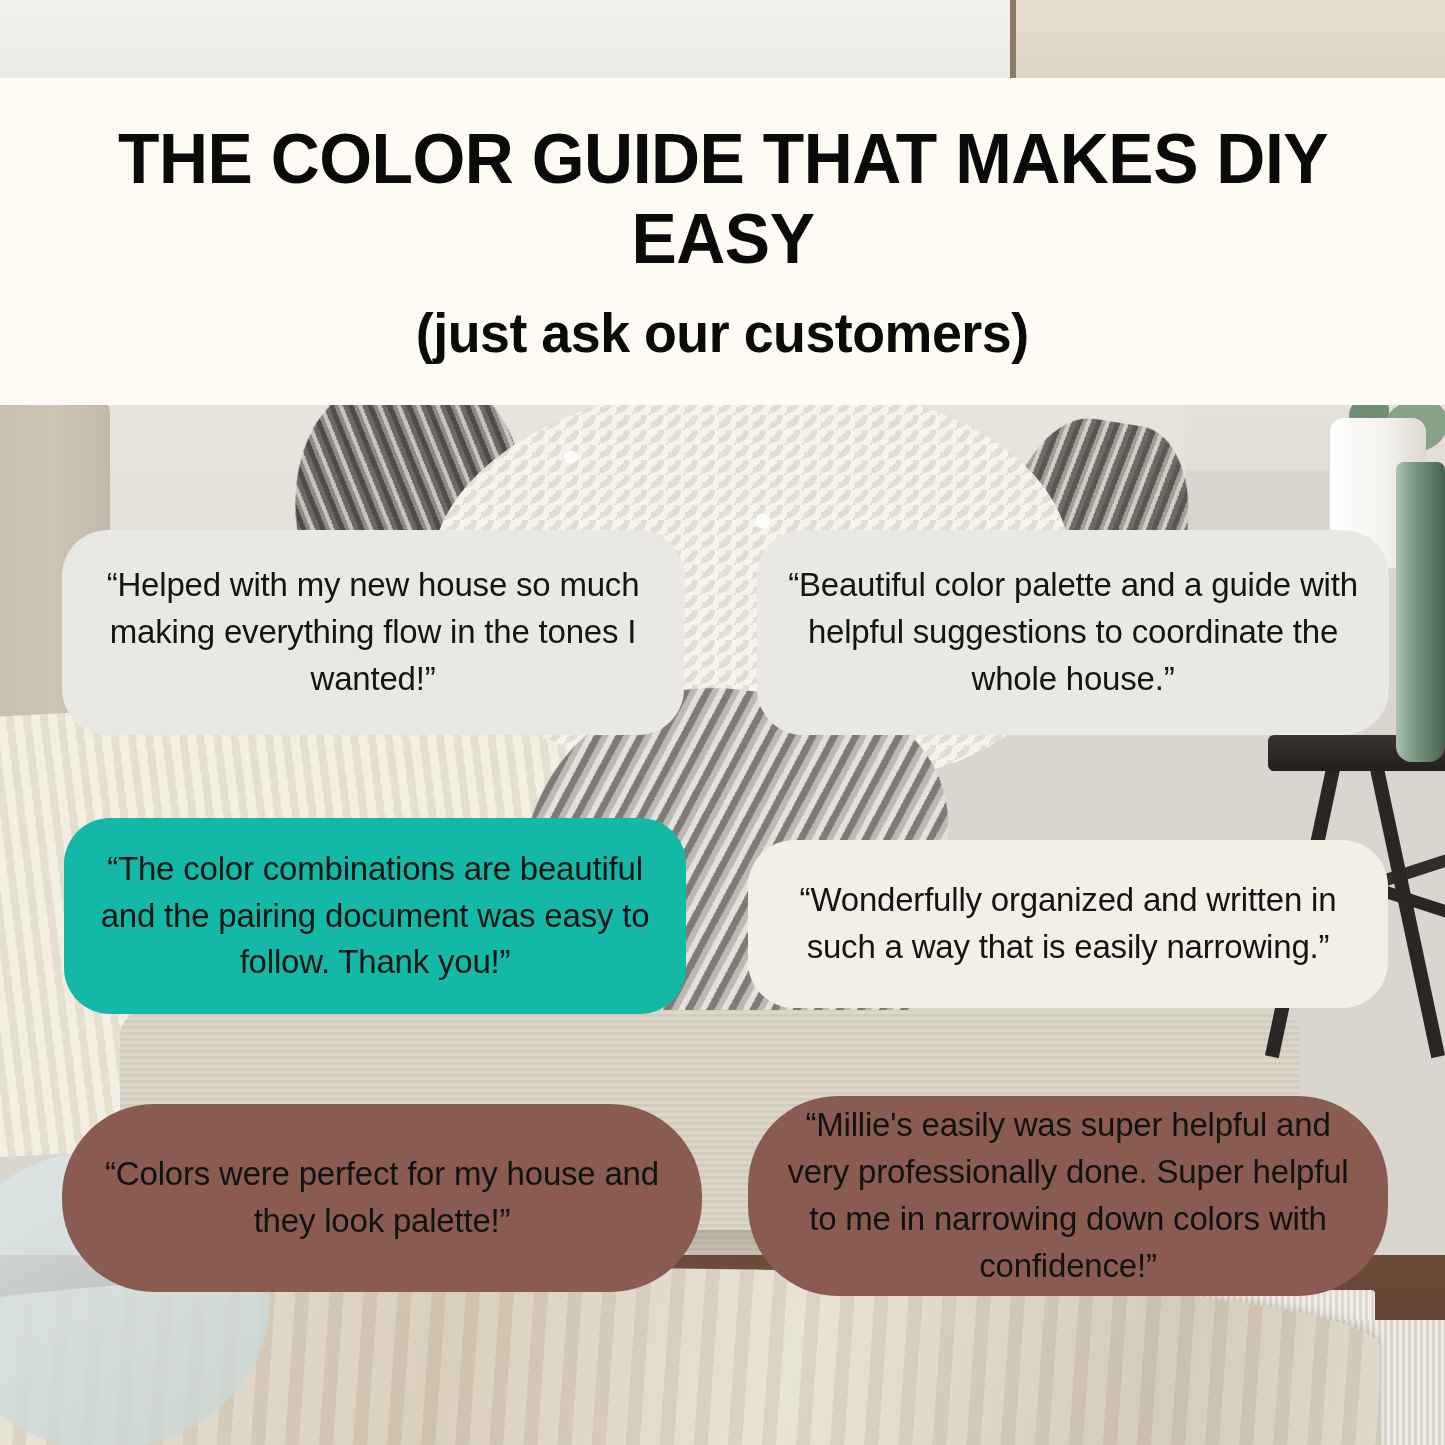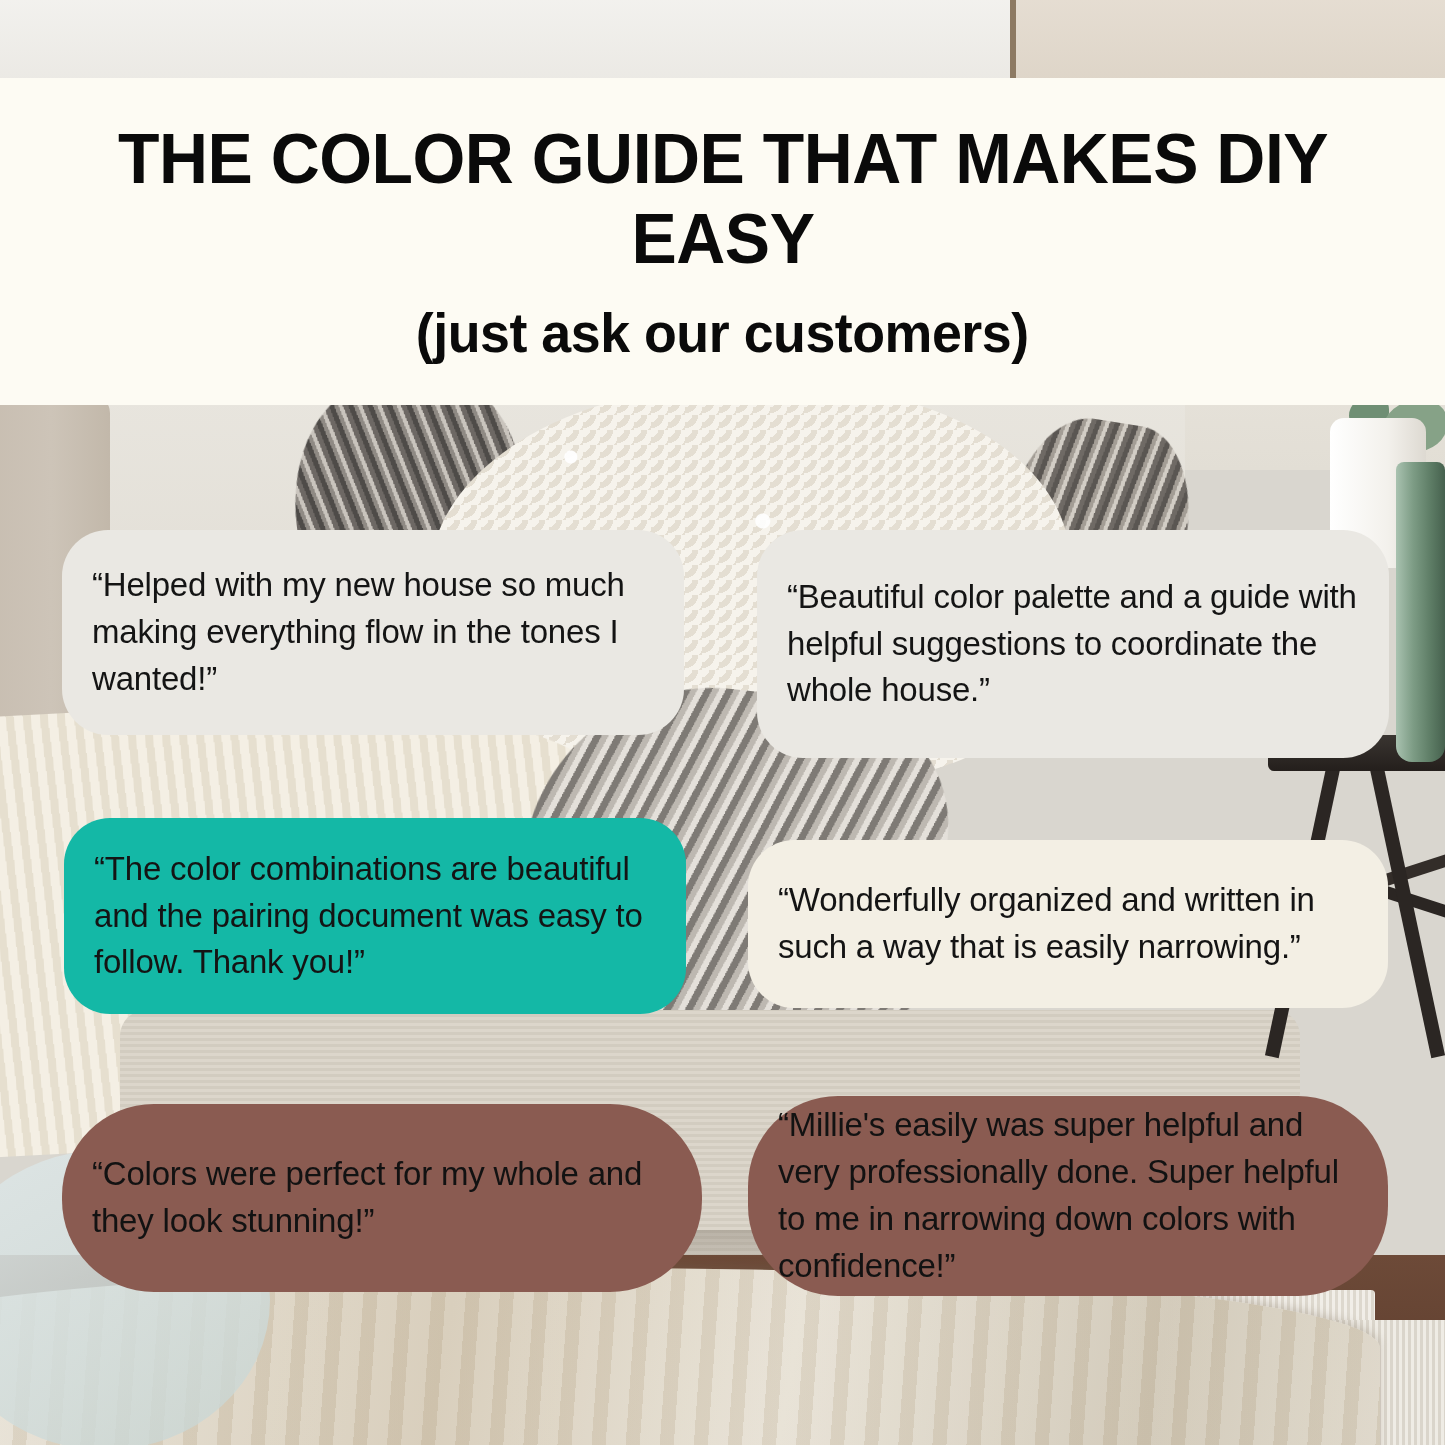--- a/index.html
+++ b/index.html
@@ -212,40 +212,40 @@
     margin-top:22px;
     transform:scaleX(.96);
   }
 
   
   .card {
     position:absolute;
     display:flex;
     align-items:center;
     justify-content:center;
-    text-align:left;
+    text-align:center;
     z-index:6;
     padding:22px 30px;
   }
   .card p {
     font-family:"Liberation Sans", sans-serif;
     font-weight:normal;
     font-size:33px;
     line-height:1.42;
     color:#141414;
     letter-spacing:-0.2px;
   }
 
   
   .card-1 {
     left:62px;  top:530px;  width:622px; height:205px;
     background:#eae8e3; border-radius:46px 46px 46px 46px;
   }
   .card-2 {
-    left:757px; top:530px;  width:632px; height:228px;
+    left:757px; top:530px;  width:632px; height:205px;
     background:#eae8e3; border-radius:46px;
   }
   
   .card-3 {
     left:64px;  top:818px;  width:622px; height:196px;
     background:#14b8a6; border-radius:46px;
   }
   .card-4 {
     left:748px; top:840px;  width:640px; height:168px;
     background:#f3efe4; border-radius:46px;
@@ -318,20 +318,20 @@
 
   <div class="card card-3">
     <p>“The color combinations are beautiful and the pairing document was easy to follow. Thank you!”</p>
   </div>
 
   <div class="card card-4">
     <p>“Wonderfully organized and written in such a way that is easily narrowing.”</p>
   </div>
 
   <div class="card card-5">
-    <p>“Colors were perfect for my whole and they look stunning!”</p>
+    <p>“Colors were perfect for my house and they look palette!”</p>
   </div>
 
   <div class="card card-6">
     <p>“Millie's easily was super helpful and very professionally done. Super helpful to me in narrowing down colors with confidence!”</p>
   </div>
 
 </div>
 
 </body></html>

